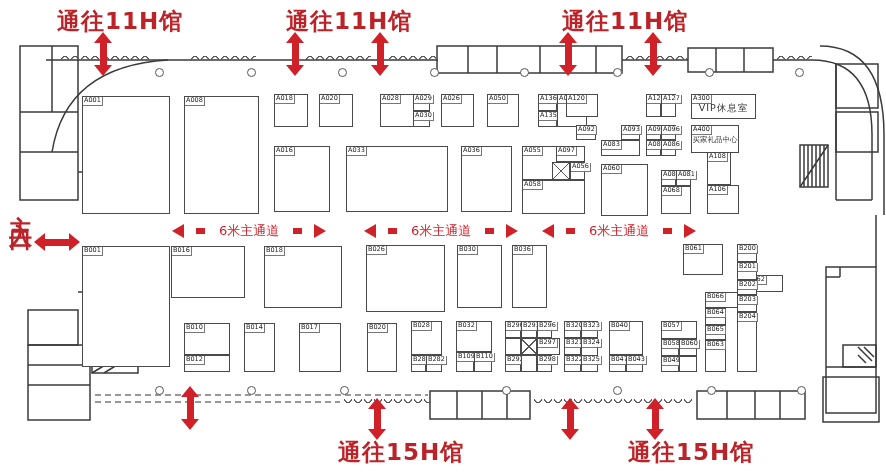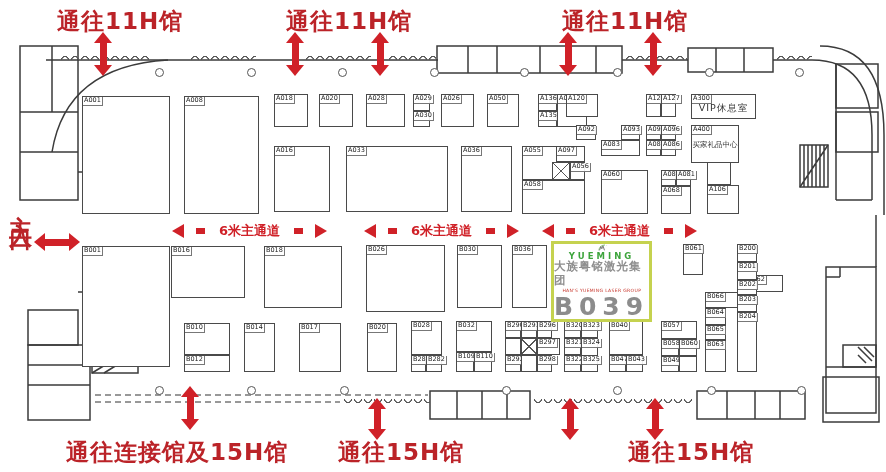--- a/index.html
+++ b/index.html
@@ -11,21 +11,21 @@
   html,body{margin:0;padding:0;background:#fff;}
   body{font-family:"DejaVu Sans",sans-serif;}
   #stage{position:relative;width:886px;height:472px;background:#fff;overflow:hidden;}
 
   
   .exit{position:absolute;color:var(--tx);font-weight:700;font-size:23px;letter-spacing:1px;white-space:nowrap;}
   .entrance{position:absolute;left:6px;top:196px;color:var(--tx);font-weight:700;font-size:23px;
             writing-mode:vertical-rl;text-orientation:upright;letter-spacing:9px;}
 
   
-  .aisle{position:absolute;display:flex;align-items:center;color:var(--ar);font-weight:700;font-size:13px;white-space:nowrap;gap:12px;}
+  .aisle{position:absolute;display:flex;align-items:center;color:var(--ar);font-weight:400;font-size:13px;white-space:nowrap;gap:12px;}
   .aisle .tl{width:0;height:0;border-top:7px solid transparent;border-bottom:7px solid transparent;border-right:12px solid var(--ar);}
   .aisle .tr{width:0;height:0;border-top:7px solid transparent;border-bottom:7px solid transparent;border-left:12px solid var(--ar);}
   .aisle .sh{width:9px;height:6px;background:var(--ar);}
   .aisle .tx{padding:0 2px;}
 
   
   .va{position:absolute;width:18px;display:flex;flex-direction:column;align-items:center;}
   .va .t{width:0;height:0;border-left:9px solid transparent;border-right:9px solid transparent;border-bottom:11px solid var(--ar);}
   .va .s{width:7px;flex:1 1 auto;background:var(--ar);}
   .va .b{width:0;height:0;border-left:9px solid transparent;border-right:9px solid transparent;border-top:11px solid var(--ar);}
@@ -127,21 +127,21 @@
       </div>
       <div class="booth" style="left: 184px; top: 96px; width: 75px; height: 118px;">
         <span class="blabel">A008</span>
       </div>
       <div class="booth" style="left: 274px; top: 94px; width: 34px; height: 33px;">
         <span class="blabel">A018</span>
       </div>
       <div class="booth" style="left: 319px; top: 94px; width: 34px; height: 33px;">
         <span class="blabel">A020</span>
       </div>
-      <div class="booth" style="left: 366px; top: 94px; width: 39px; height: 33px;">
+      <div class="booth" style="left: 380px; top: 94px; width: 39px; height: 33px;">
         <span class="blabel">A028</span>
       </div>
       <div class="booth" style="left: 413px; top: 94px; width: 17px; height: 17px;">
         <span class="blabel">A029</span>
       </div>
       <div class="booth" style="left: 413px; top: 111px; width: 17px; height: 16px;">
         <span class="blabel">A030</span>
       </div>
       <div class="booth" style="left: 441px; top: 94px; width: 33px; height: 33px;">
         <span class="blabel">A026</span>
@@ -203,21 +203,21 @@
       <div class="booth" style="left: 556px; top: 146px; width: 29px; height: 16px;">
         <span class="blabel">A097</span>
       </div>
       <div class="booth cross" style="left: 552px; top: 162px; width: 18px; height: 18px;"></div>
       <div class="booth" style="left: 570px; top: 162px; width: 15px; height: 18px;">
         <span class="blabel">A056</span>
       </div>
       <div class="booth" style="left: 522px; top: 180px; width: 63px; height: 34px;">
         <span class="blabel">A058</span>
       </div>
-      <div class="booth" style="left: 601px; top: 170px; width: 47px; height: 44px;">
+      <div class="booth" style="left: 601px; top: 164px; width: 47px; height: 52px;">
         <span class="blabel">A060</span>
       </div>
       <div class="booth" style="left: 661px; top: 170px; width: 15px; height: 16px;">
         <span class="blabel">A080</span>
       </div>
       <div class="booth" style="left: 676px; top: 170px; width: 15px; height: 16px;">
         <span class="blabel">A081</span>
       </div>
       <div class="booth" style="left: 661px; top: 186px; width: 30px; height: 28px;">
         <span class="blabel">A068</span>
@@ -333,21 +333,21 @@
       <div class="booth" style="left: 661px; top: 339px; width: 18px; height: 17px;">
         <span class="blabel">B058</span>
       </div>
       <div class="booth" style="left: 679px; top: 339px; width: 18px; height: 17px;">
         <span class="blabel">B060</span>
       </div>
       <div class="booth" style="left: 661px; top: 356px; width: 18px; height: 16px;">
         <span class="blabel">B049</span>
       </div>
       <div class="booth" style="left: 679px; top: 356px; width: 18px; height: 16px;"></div>
-      <div class="booth" style="left: 683px; top: 244px; width: 20px; height: 31px;">
+      <div class="booth" style="left: 683px; top: 244px; width: 40px; height: 31px;">
         <span class="blabel">B061</span>
       </div>
       <div class="booth" style="left: 746px; top: 275px; width: 37px; height: 17px;">
         <span class="blabel">B062</span>
       </div>
       <div class="booth" style="left: 705px; top: 292px; width: 21px; height: 16px; padding-left: 44px;">
         <span class="blabel">B066</span>
       </div>
       <div class="booth" style="left: 705px; top: 308px; width: 21px; height: 17px;">
         <span class="blabel">B064</span>
@@ -372,42 +372,29 @@
       </div>
       <div class="booth" style="left: 737px; top: 312px; width: 20px; height: 60px;">
         <span class="blabel">B204</span>
       </div>
     </div>
 
   <div class="room" style="left:691px;top:94px;width:65px;height:25px;">
     <span class="blabel">A300</span>
     <span class="rname">VIP休息室</span>
   </div>
-  <div class="room" style="left:691px;top:125px;width:48px;height:38px;">
+  <div class="room" style="left:691px;top:125px;width:48px;height:28px;">
     <span class="blabel">A400</span>
     <span class="rname" style="font-size:7.5px;letter-spacing:0;">买家礼品中心</span>
   </div>
 
-  <div class="b39">
-    <svg width="54" height="36" viewBox="0 0 54 36" style="position:static;">
-      <path d="M10,33 Q15,7 38,6" stroke="#4aa93c" stroke-width="3" fill="none"></path>
-      <circle cx="39" cy="5" r="2.6" fill="#4aa93c" stroke="none"></circle>
-      <path d="M14,33 L21,13 L26,25 L32,9 L40,33" stroke="#757575" stroke-width="5" fill="none" stroke-linejoin="miter"></path>
-      <text x="46" y="9" font-size="8" fill="#8c8c8c" stroke="none">®</text>
-    </svg>
-    <div class="en">YUEMING</div>
-    <div class="cn">大族粤铭激光集团</div>
-    <div class="sub">HAN'S YUEMING LASER GROUP</div>
-    <div class="num">B039</div>
-  </div>
 
   <div class="exit" style="left:57px;top:6px;">通往11H馆</div>
   <div class="exit" style="left:286px;top:6px;">通往11H馆</div>
   <div class="exit" style="left:562px;top:6px;">通往11H馆</div>
-  <div class="exit" style="left:66px;top:437px;">通往连接馆及15H馆</div>
   <div class="exit" style="left:338px;top:437px;">通往15H馆</div>
   <div class="exit" style="left:628px;top:437px;">通往15H馆</div>
 
   <div class="entrance">主入口</div>
 
   <div class="aisle" style="left:172px;top:222px;">
     <span class="tl"></span>
       <span class="sh"></span>
     <span class="tx">6米主通道</span>
     <span class="sh"></span>

